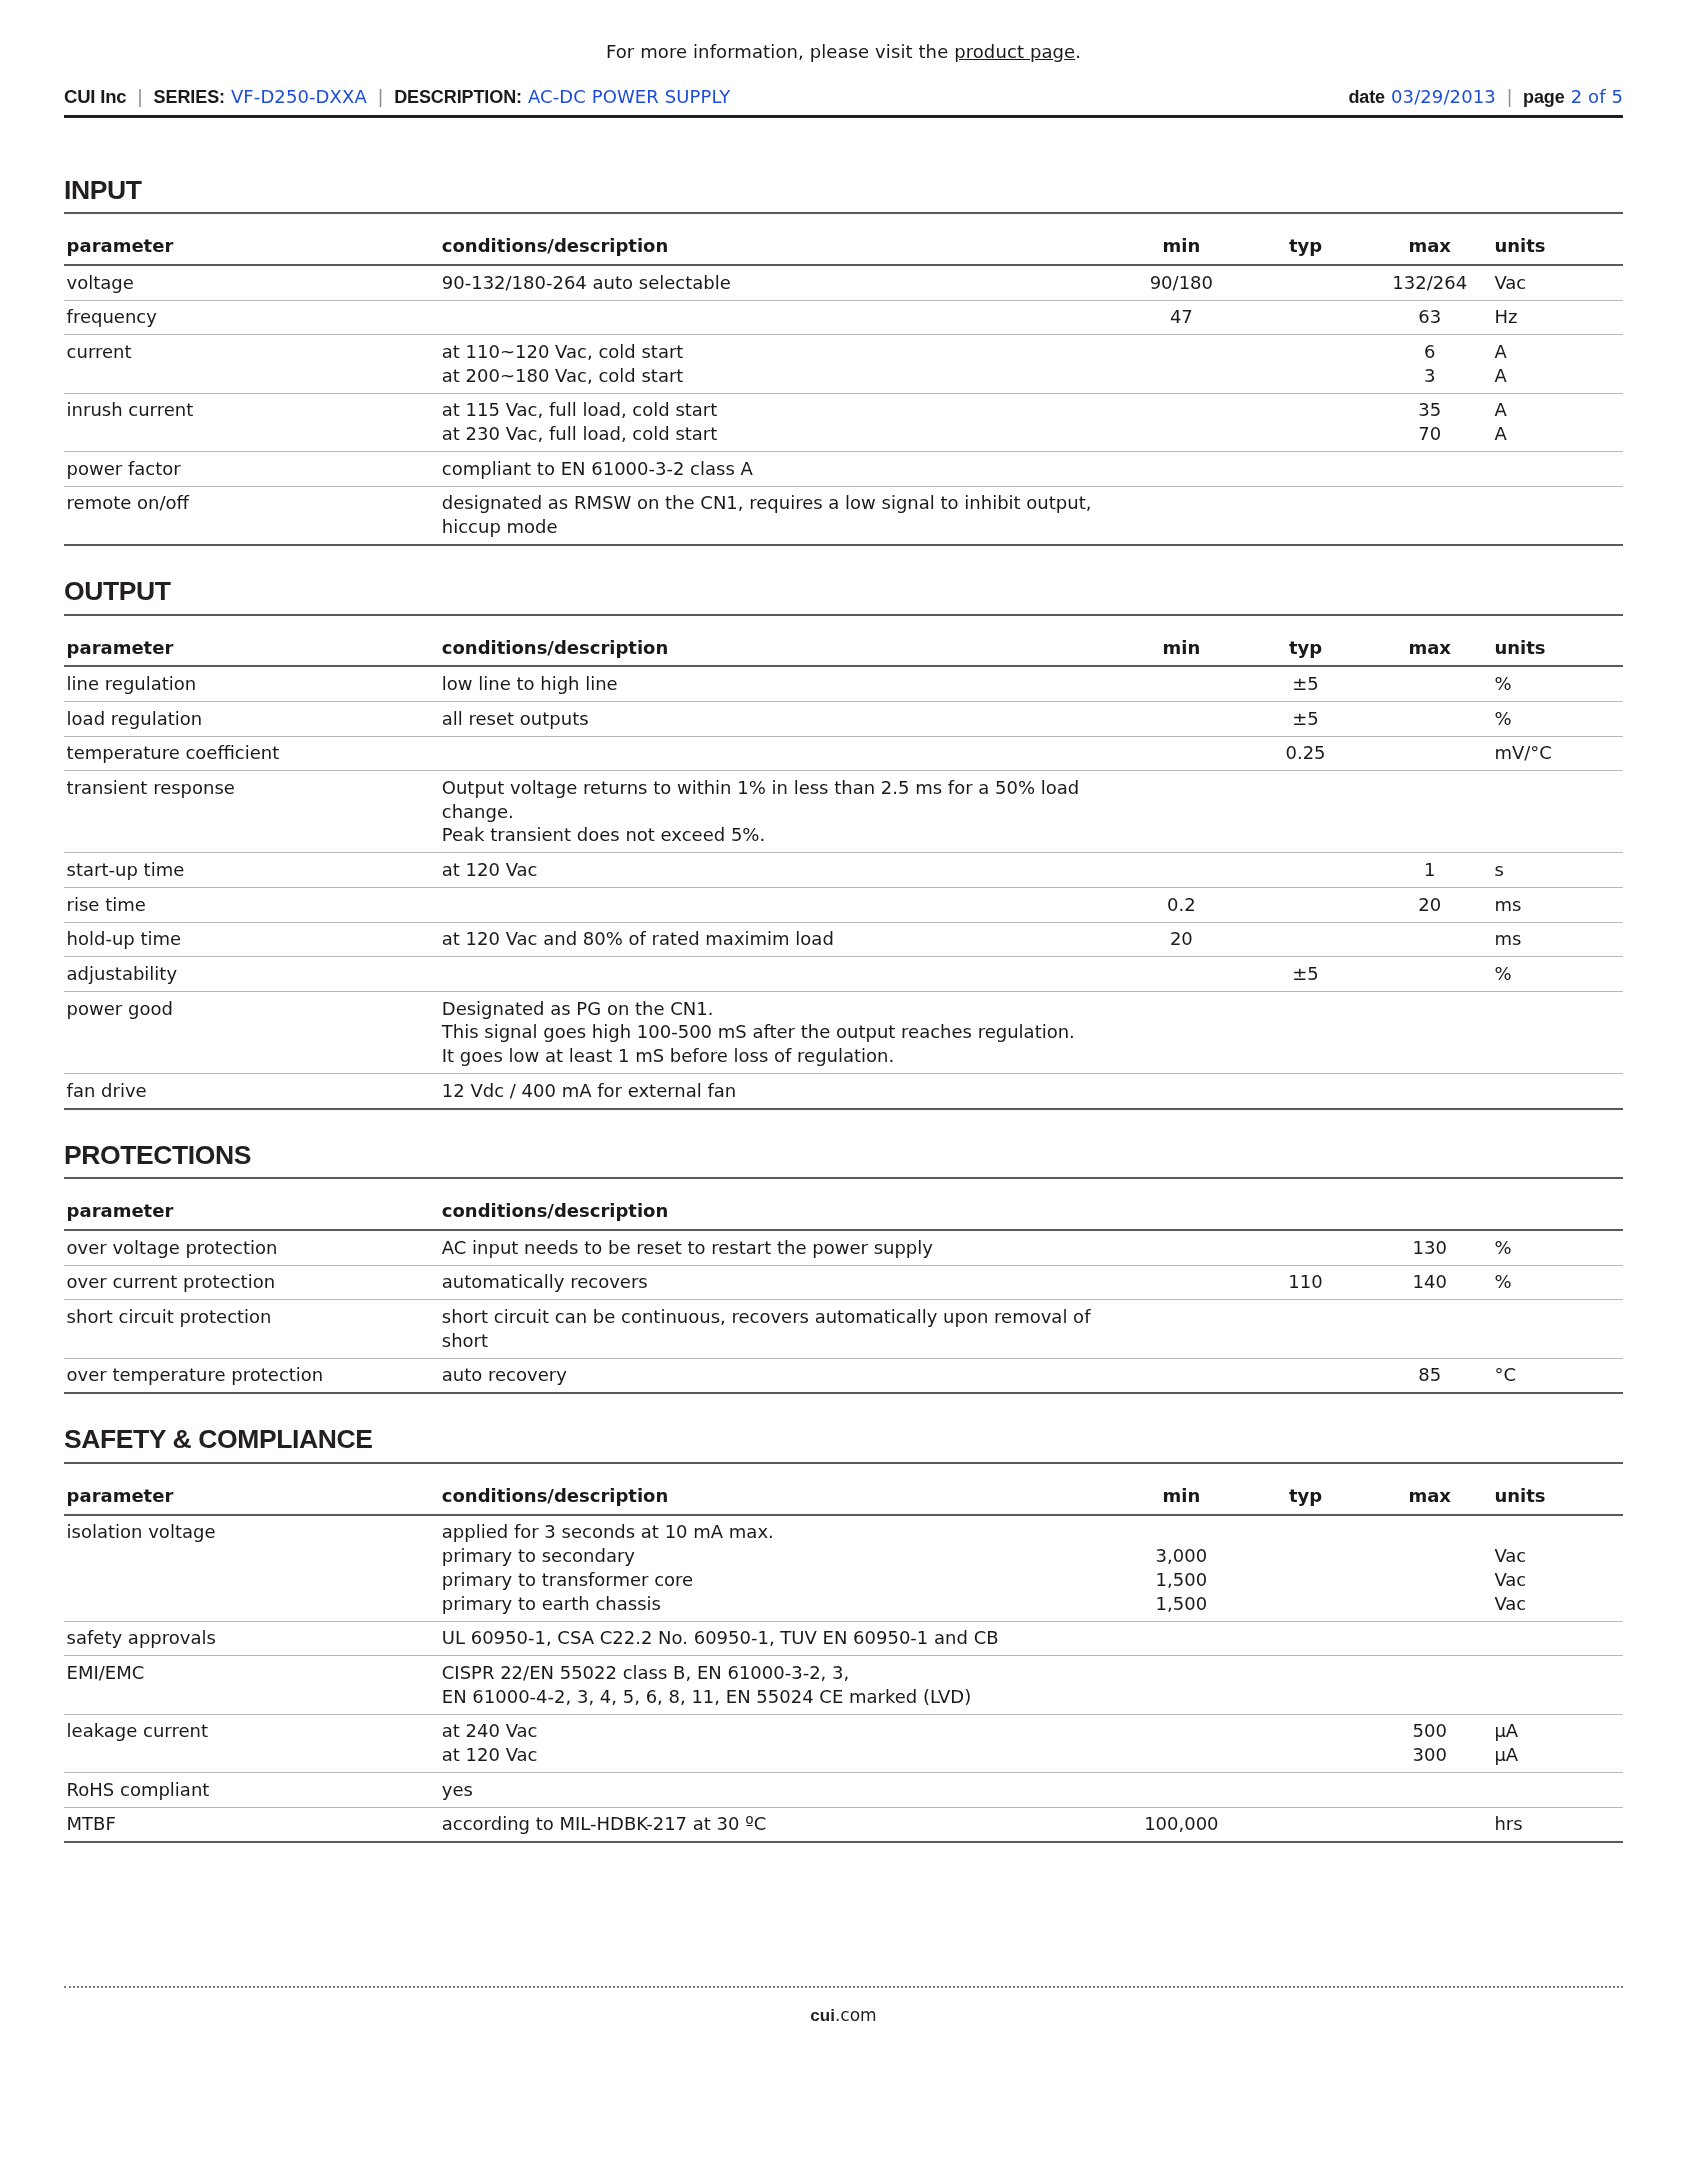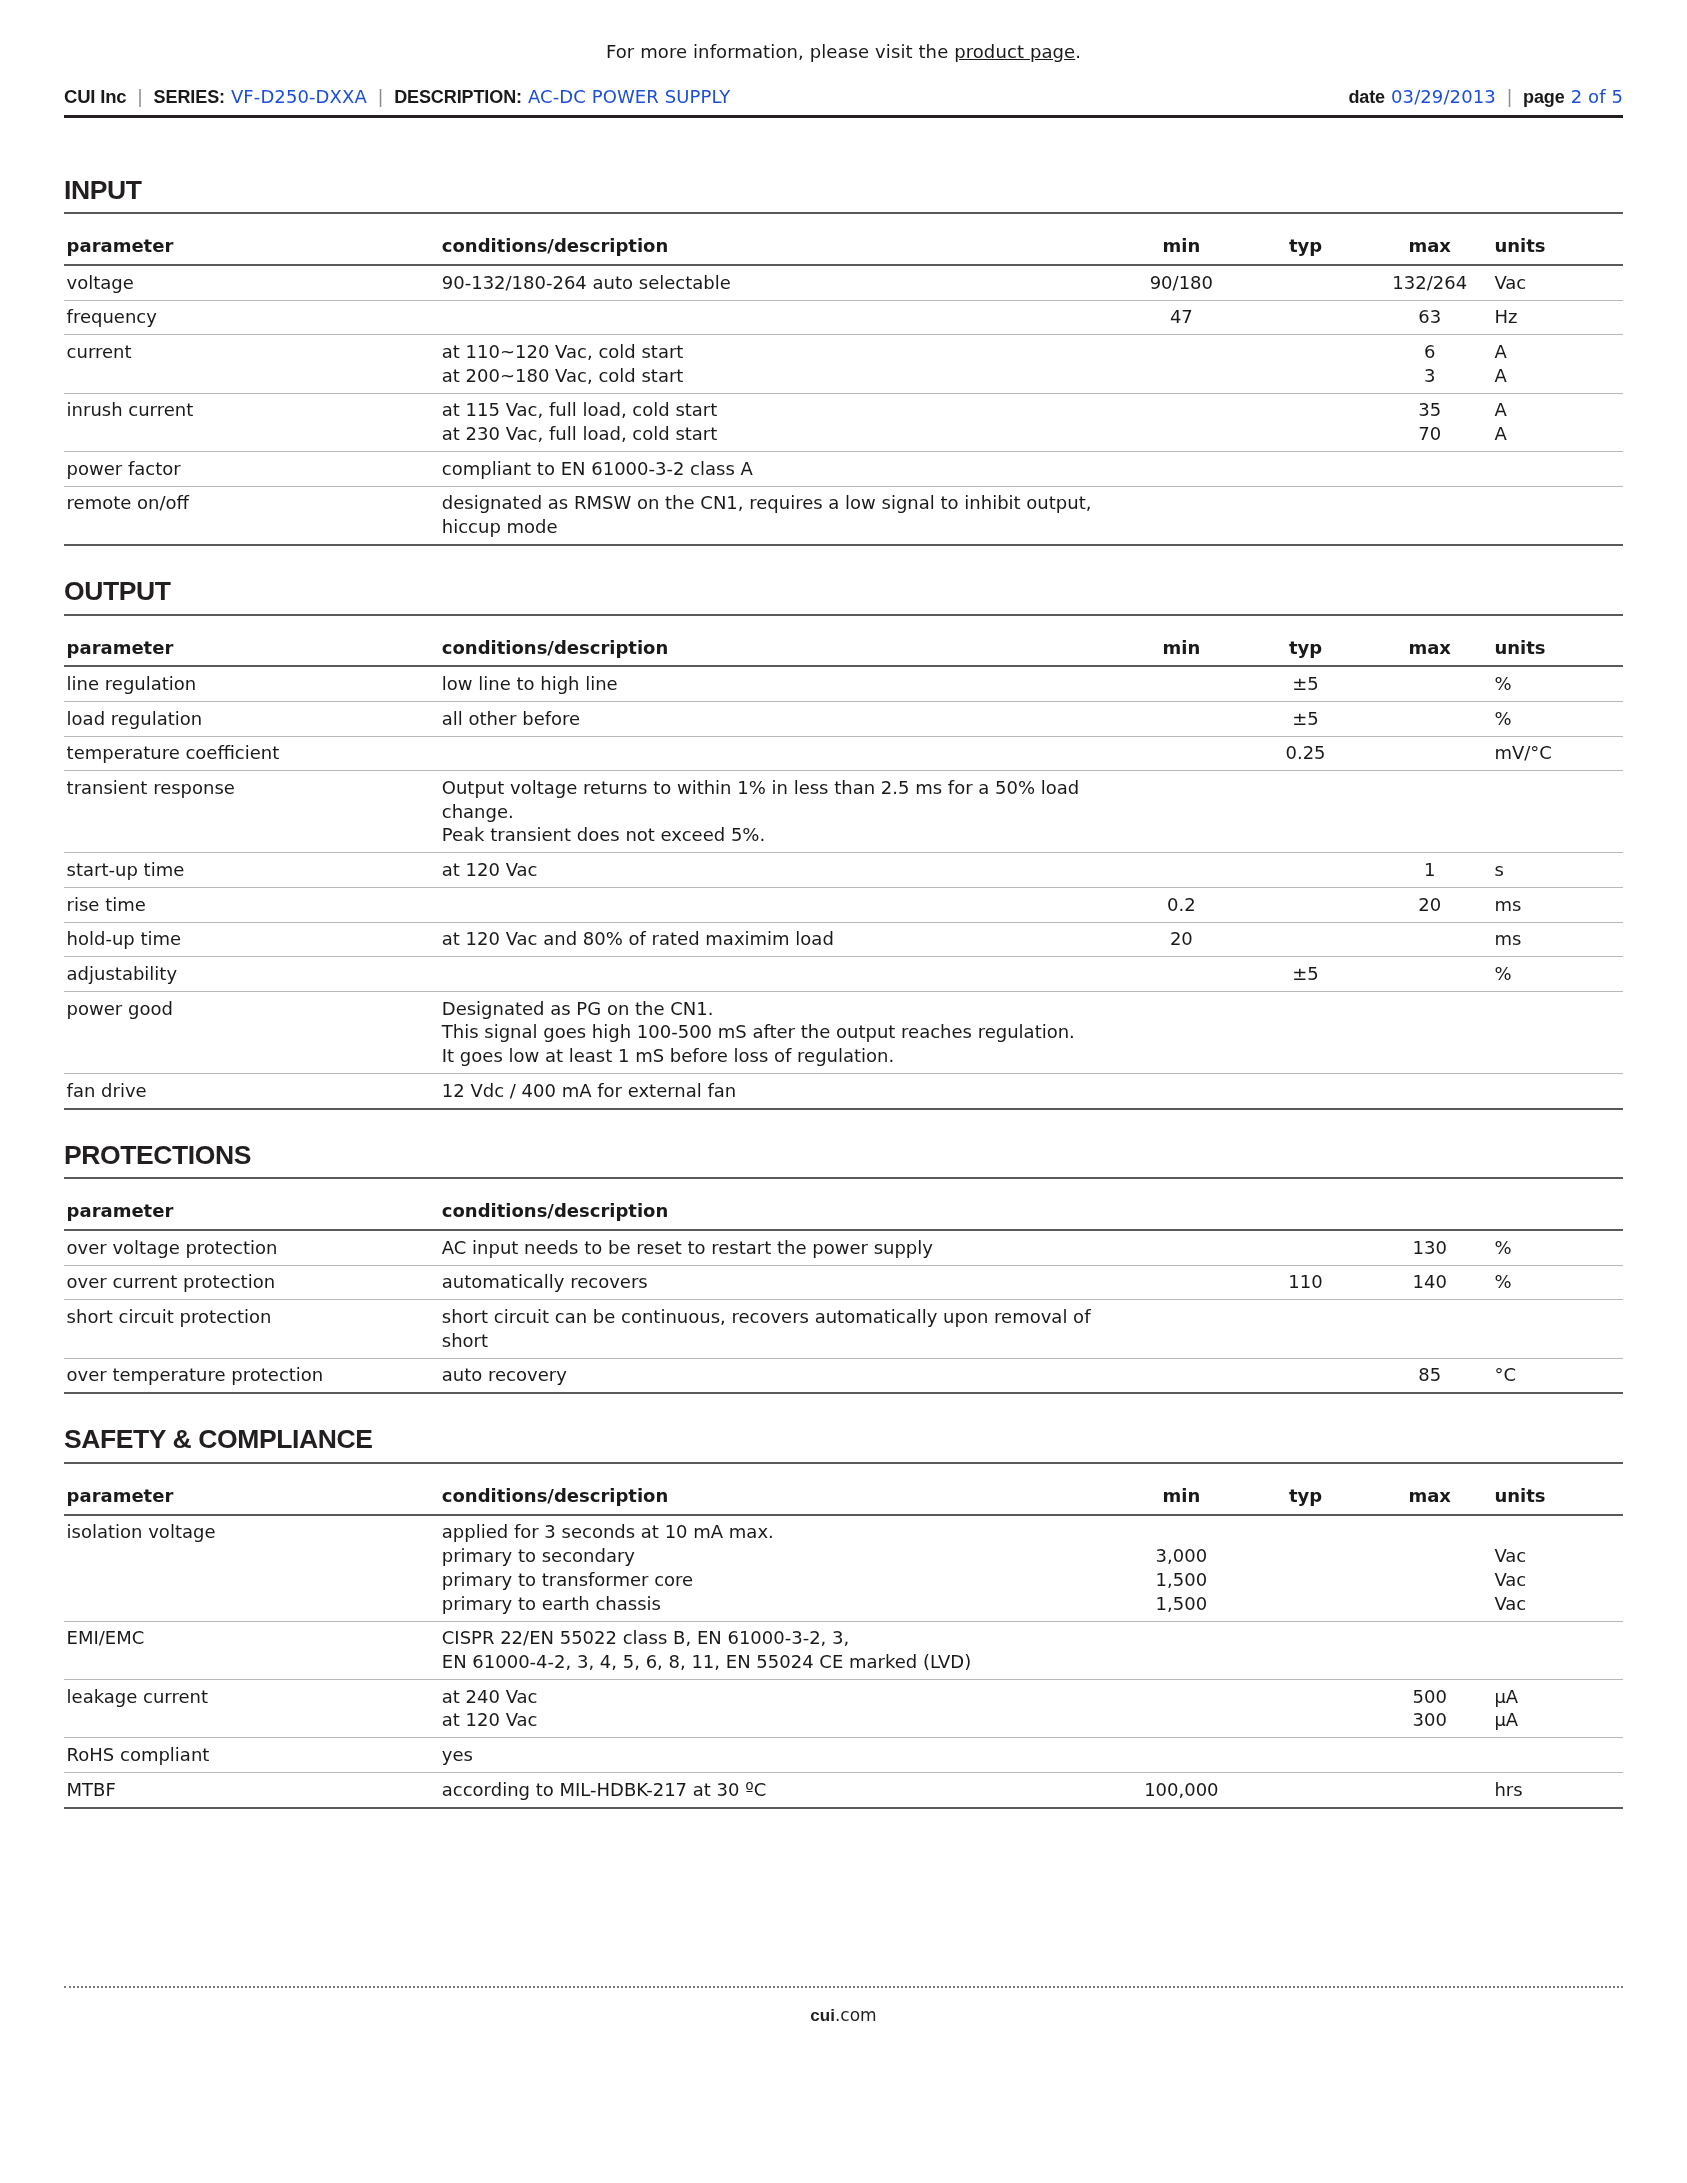--- a/index.html
+++ b/index.html
@@ -256,21 +256,21 @@
             <tr>
               <td class="col-param">line regulation</td>
               <td class="col-cond">low line to high line</td>
               <td class="col-num num"></td>
               <td class="col-num num">±5</td>
               <td class="col-num num"></td>
               <td class="col-units num">%</td>
             </tr>
             <tr>
               <td class="col-param">load regulation</td>
-              <td class="col-cond">all other before</td>
+              <td class="col-cond">all reset outputs</td>
               <td class="col-num num"></td>
               <td class="col-num num">±5</td>
               <td class="col-num num"></td>
               <td class="col-units num">%</td>
             </tr>
             <tr>
               <td class="col-param">temperature coefficient</td>
               <td class="col-cond"></td>
               <td class="col-num num"></td>
               <td class="col-num num">0.25</td>
@@ -413,20 +413,28 @@
 1,500
 1,500</td>
               <td class="col-num num"></td>
               <td class="col-num num"></td>
               <td class="col-units num multi">
 Vac
 Vac
 Vac</td>
             </tr>
             <tr>
+              <td class="col-param">safety approvals</td>
+              <td class="col-cond">UL 60950-1, CSA C22.2 No. 60950-1, TUV EN 60950-1 and CB</td>
+              <td class="col-num num"></td>
+              <td class="col-num num"></td>
+              <td class="col-num num"></td>
+              <td class="col-units num"></td>
+            </tr>
+            <tr>
               <td class="col-param">EMI/EMC</td>
               <td class="col-cond multi">CISPR 22/EN 55022 class B, EN 61000-3-2, 3,
 EN 61000-4-2, 3, 4, 5, 6, 8, 11, EN 55024 CE marked (LVD)</td>
               <td class="col-num num"></td>
               <td class="col-num num"></td>
               <td class="col-num num"></td>
               <td class="col-units num"></td>
             </tr>
             <tr>
               <td class="col-param">leakage current</td>

